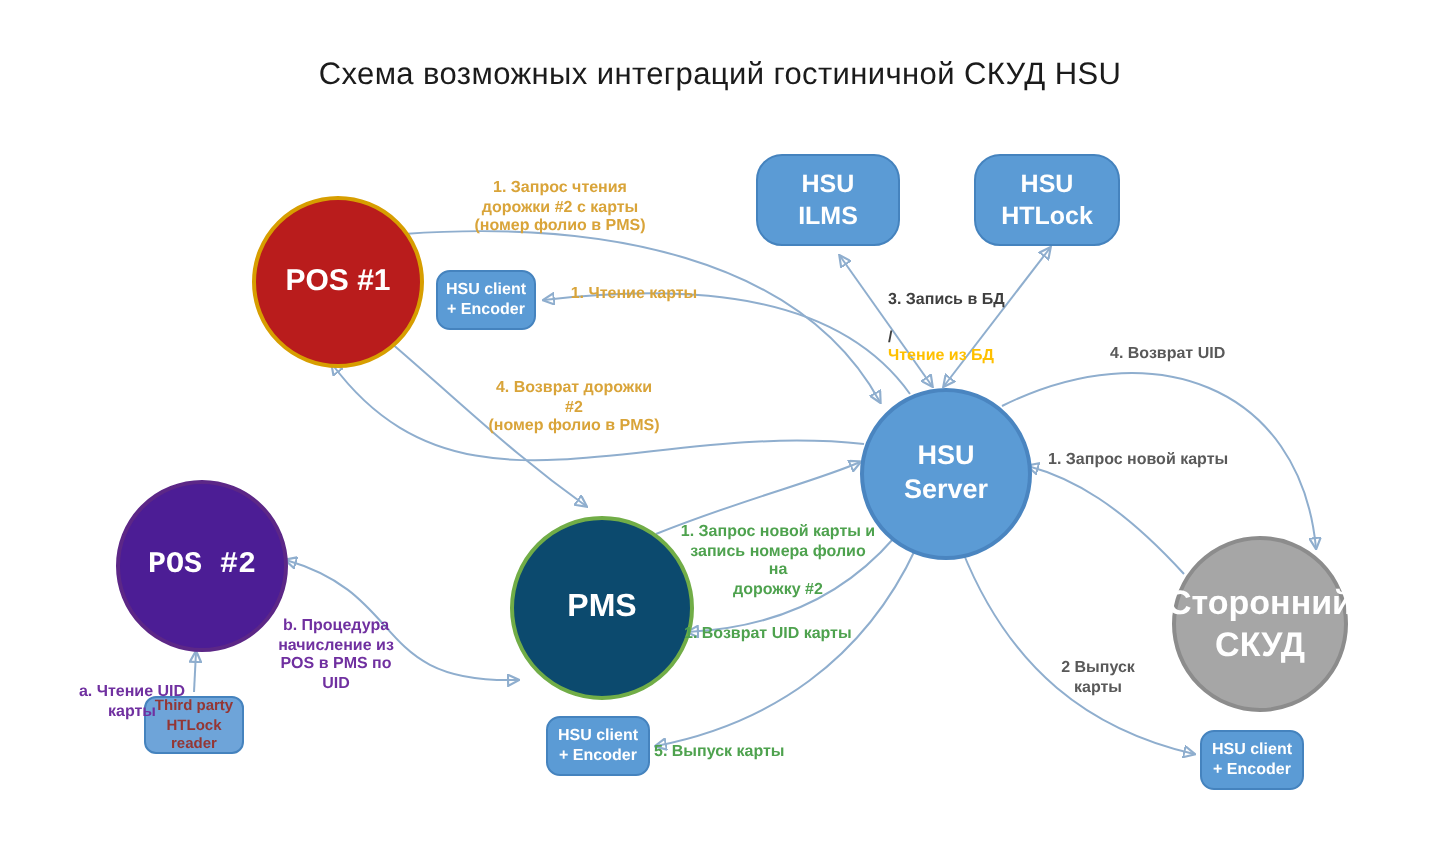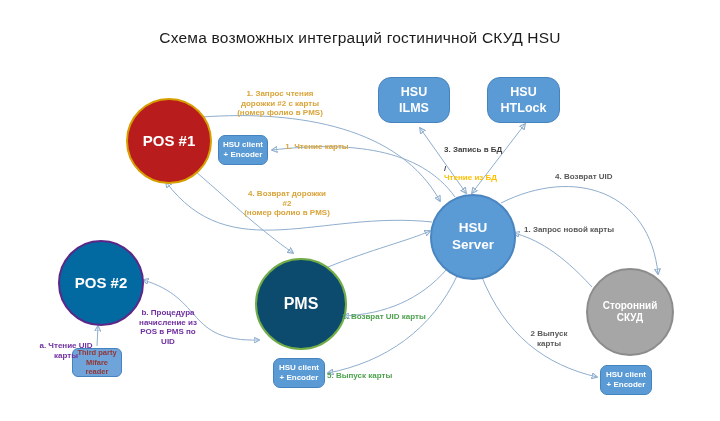--- a/index.html
+++ b/index.html
@@ -11,26 +11,26 @@
     position:absolute;left:0;top:29px;width:720px;text-align:center;
     font-size:15.5px;color:#1b1b1b;letter-spacing:.2px;
   }
   
   .circle{
     position:absolute;border-radius:50%;display:flex;flex-direction:column;
     align-items:center;justify-content:center;color:#fff;font-weight:700;
     text-align:center;white-space:pre-line;line-height:1.25;
   }
   #n-pos1{left:126px;top:98px;width:82px;height:82px;background:#b91c1c;border:2px solid #D79E00;font-size:15px;}
-  #n-pos2{left:58px;top:240px;width:82px;height:82px;background:#0369a1;border:2px solid #5C2787;font-size:15px;}
+  #n-pos2{left:58px;top:240px;width:82px;height:82px;background:#4c1d95;border:2px solid #5C2787;font-size:15px;font-family:Liberation Mono, monospace;}
   #n-pms{left:255px;top:258px;width:88px;height:88px;background:#0c4a6e;border:2px solid #71AD47;font-size:16px;}
   #n-server{left:430px;top:194px;width:82px;height:82px;background:#5B9BD5;border:2px solid #4A85C0;font-size:13.5px;}
   #n-skud{left:586px;top:268px;width:84px;height:84px;background:#A6A6A6;border:2px solid #8C8C8C;}
-  #n-skud .l1{font-size:10px;font-weight:600;}
-  #n-skud .l2{font-size:10px;font-weight:700;}
+  #n-skud .l1{font-size:17px;font-weight:600;}
+  #n-skud .l2{font-size:17px;font-weight:700;}
   
   .box{
     position:absolute;background:#5B9BD5;border:1.5px solid #4583BE;color:#fff;
     font-weight:700;display:flex;align-items:center;justify-content:center;
     text-align:center;white-space:pre-line;line-height:1.3;box-sizing:border-box;
   }
   #n-ilms{left:378px;top:77px;width:72px;height:46px;border-radius:13px;font-size:12.5px;}
   #n-htlock{left:487px;top:77px;width:73px;height:46px;border-radius:13px;font-size:12.5px;}
   #n-enc1{left:218px;top:135px;width:50px;height:30px;border-radius:7px;font-size:8px;}
   #n-enc2{left:273px;top:358px;width:52px;height:30px;border-radius:7px;font-size:8px;}
@@ -127,36 +127,39 @@
   <div class="box" id="n-enc2">
     <span>HSU client
 + Encoder</span>
   </div>
   <div class="box" id="n-enc3">
     <span>HSU client
 + Encoder</span>
   </div>
   <div class="box" id="n-mifare">
     <span>Third party
-Mifare
+HTLock
 reader</span>
   </div>
 
   <div class="lbl c-orange" id="l-o1">1. Запрос чтения
 дорожки #2 с карты
 (номер фолио в PMS)</div>
   <div class="lbl c-orange nowrap" id="l-o2">1. Чтение карты</div>
   <div class="lbl c-orange" id="l-o4">4. Возврат дорожки #2
 (номер фолио в PMS)</div>
   <div class="lbl c-purple" id="l-pa">a. Чтение UID
 карты</div>
   <div class="lbl c-purple" id="l-pb">b. Процедура
 начисление из
 POS в PMS по
 UID</div>
+  <div class="lbl c-green" id="l-g1">1. Запрос новой карты и
+запись номера фолио на
+дорожку #2</div>
   <div class="lbl c-green nowrap" id="l-g4">1. Возврат UID карты</div>
   <div class="lbl c-green nowrap" id="l-g2">5. Выпуск карты</div>
   <div class="lbl" id="l-d3">
     <span class="c-dark nowrap">3. Запись в БД</span><br>
     <span class="c-dark">/</span>
     <span class="c-gold nowrap">Чтение из БД</span>
   </div>
   <div class="lbl c-gray nowrap" id="l-s4">4. Возврат UID</div>
   <div class="lbl c-gray nowrap" id="l-s1">1. Запрос новой карты</div>
   <div class="lbl c-gray" id="l-s2">2 Выпуск

